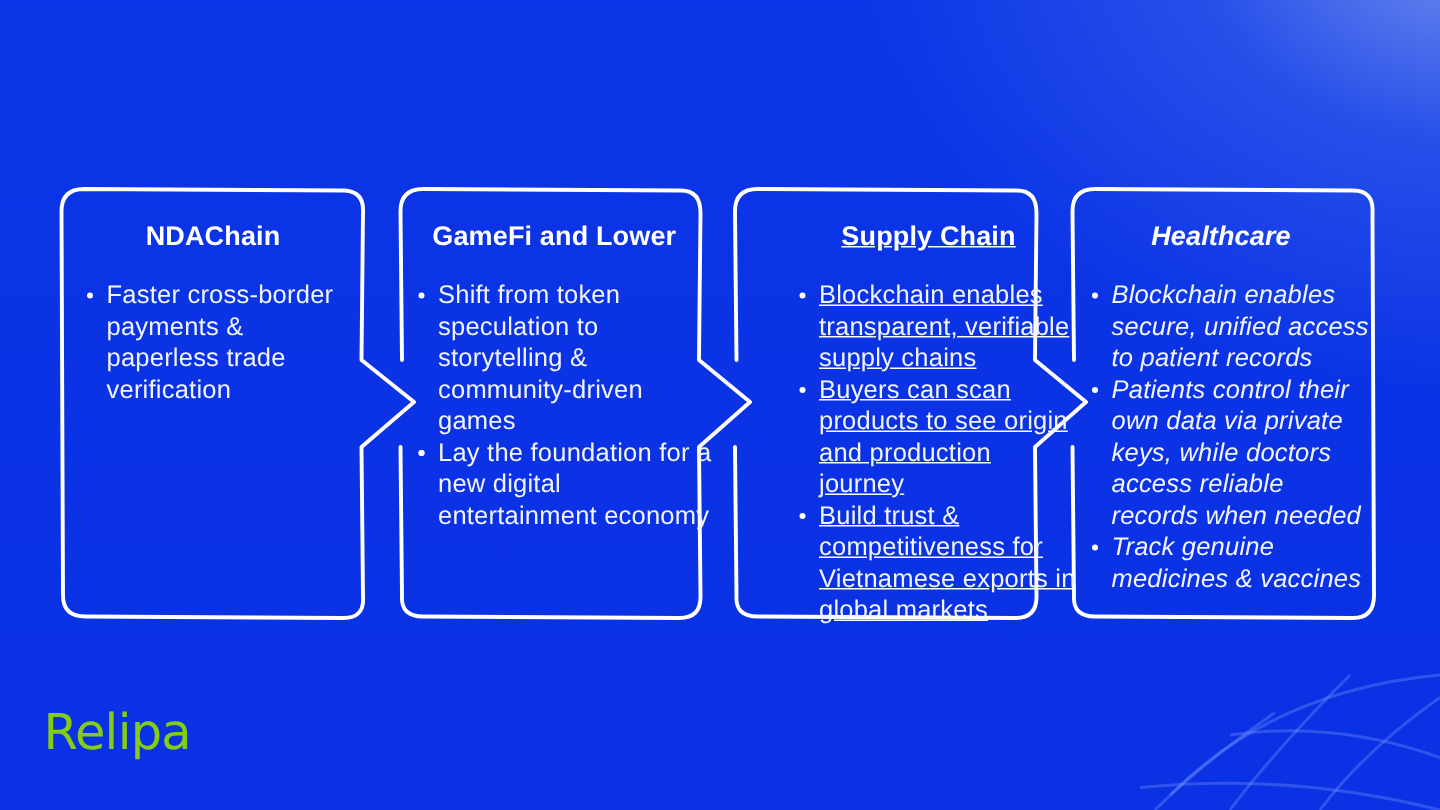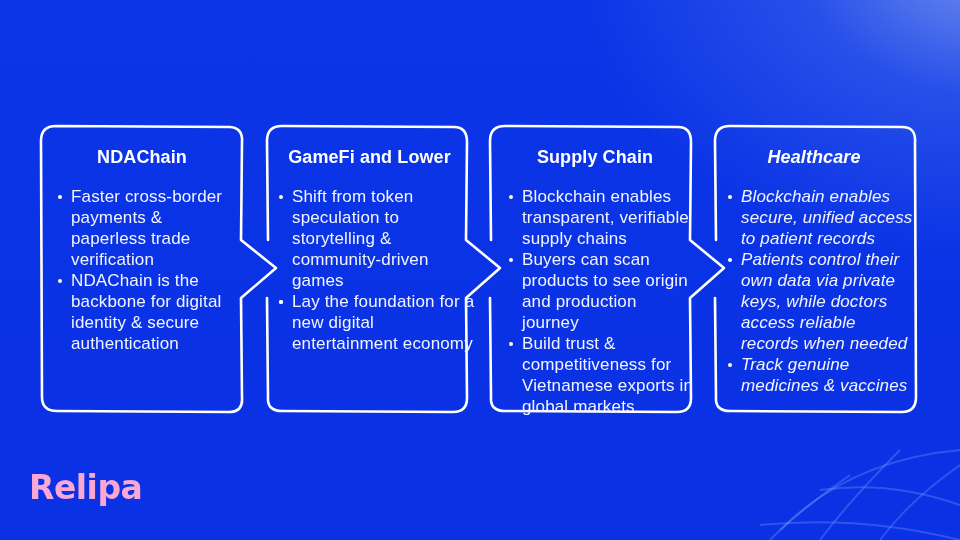--- a/index.html
+++ b/index.html
@@ -31,21 +31,21 @@
       position: relative; padding-left: 30px;
       font-size: 17px; line-height: 21px; letter-spacing: 0.15px;
       color: #f2f4ff;
     }
     .card li .dot {
       position: absolute; left: 17px; top: 9px; width: 4px; height: 4px;
       border-radius: 50%; background: #ffffff;
     }
     .logo {
       position: absolute; left: 29px; top: 468px;
-      font-weight: bold; font-size: 33px; color: #f9a8d4; letter-spacing: -0.5px;
+      font-weight: normal; font-size: 33px; color: #84cc16; letter-spacing: -0.5px;
       font-family: "DejaVu Sans", sans-serif;
       text-align: center;
     }
   </style>
 </head>
 <body>
 
 <div class="bg"></div>
 
 <svg class="globe" viewBox="0 0 200 120" xmlns="http://www.w3.org/2000/svg">
@@ -69,34 +69,33 @@
     <path d="M491 240 L490 141 Q490 126 505 126 L678 127 Q691 127 691 142 L690 240 L724 268 L690 298 L691 398 Q691 412 677 412 L505 411 Q490 411 491 397 L490 298"></path>
 
     <path d="M716 240 L715 141 Q715 126 730 126 L902 127 Q916 127 915 142 L916 397 Q916 412 902 412 L730 411 Q715 411 716 397 L715 298"></path>
   </g>
 </svg>
 
 <div class="card" style="left:41px; width:202px;">
   <div class="card-title">NDAChain</div>
   <ul style="padding-right:4px;">
     <li><span class="dot"></span><span>Faster cross-border payments &amp; paperless trade verification</span></li>
-    <li><span class="dot"></span><span>NDAChain is the backbone for digital identity &amp; secure authentication</span></li>
   </ul>
 </div>
 
 <div class="card" style="left:262px; width:215px;">
   <div class="card-title">GameFi and Lower</div>
   <ul>
     <li><span class="dot"></span><span>Shift from token speculation to storytelling &amp; community-driven games</span></li>
     <li><span class="dot"></span></li>
     <li><span class="dot"></span><span>Lay the foundation for a new digital entertainment economy</span></li>
   </ul>
 </div>
 
-<div class="card" style="left:492px; width:206px;">
+<div class="card" style="left:516px; width:206px;text-decoration:underline;">
   <div class="card-title">Supply Chain</div>
   <ul>
     <li><span class="dot"></span><span>Blockchain enables transparent, verifiable supply chains</span></li>
     <li><span class="dot"></span><span>Buyers can scan products to see origin and production journey</span></li>
     <li><span class="dot"></span><span>Build trust &amp; competitiveness for Vietnamese exports in global markets</span></li>
   </ul>
 </div>
 
 <div class="card" style="left:711px; width:206px;font-style:italic;">
   <div class="card-title">Healthcare</div>

